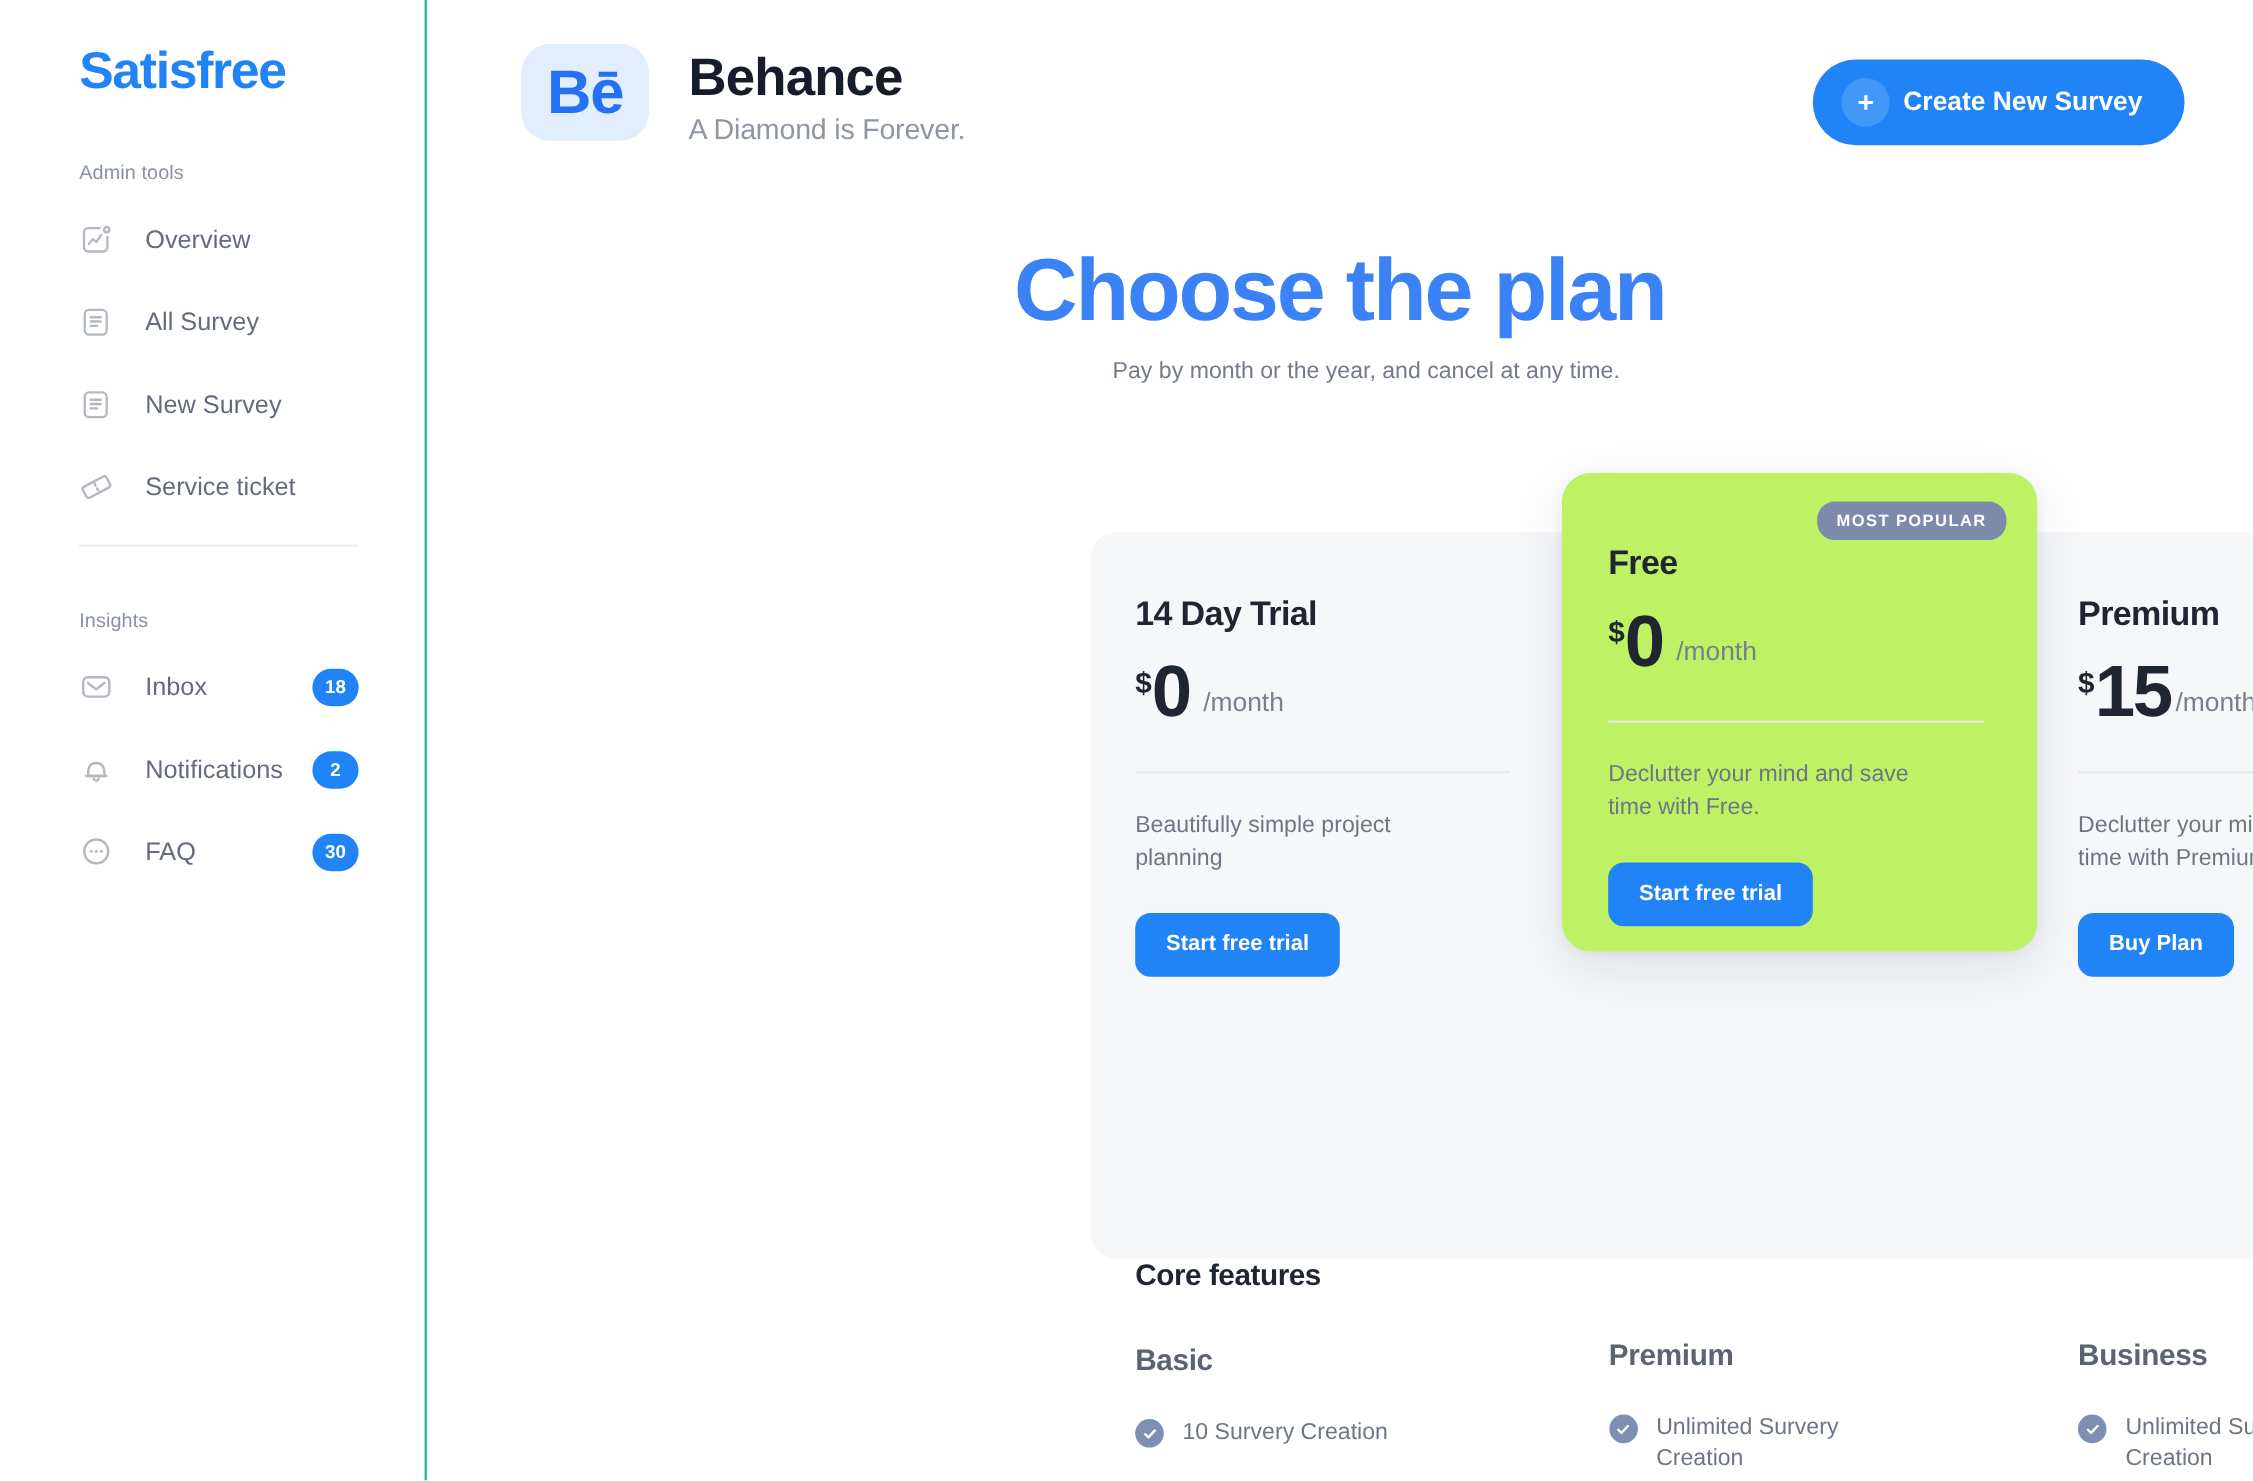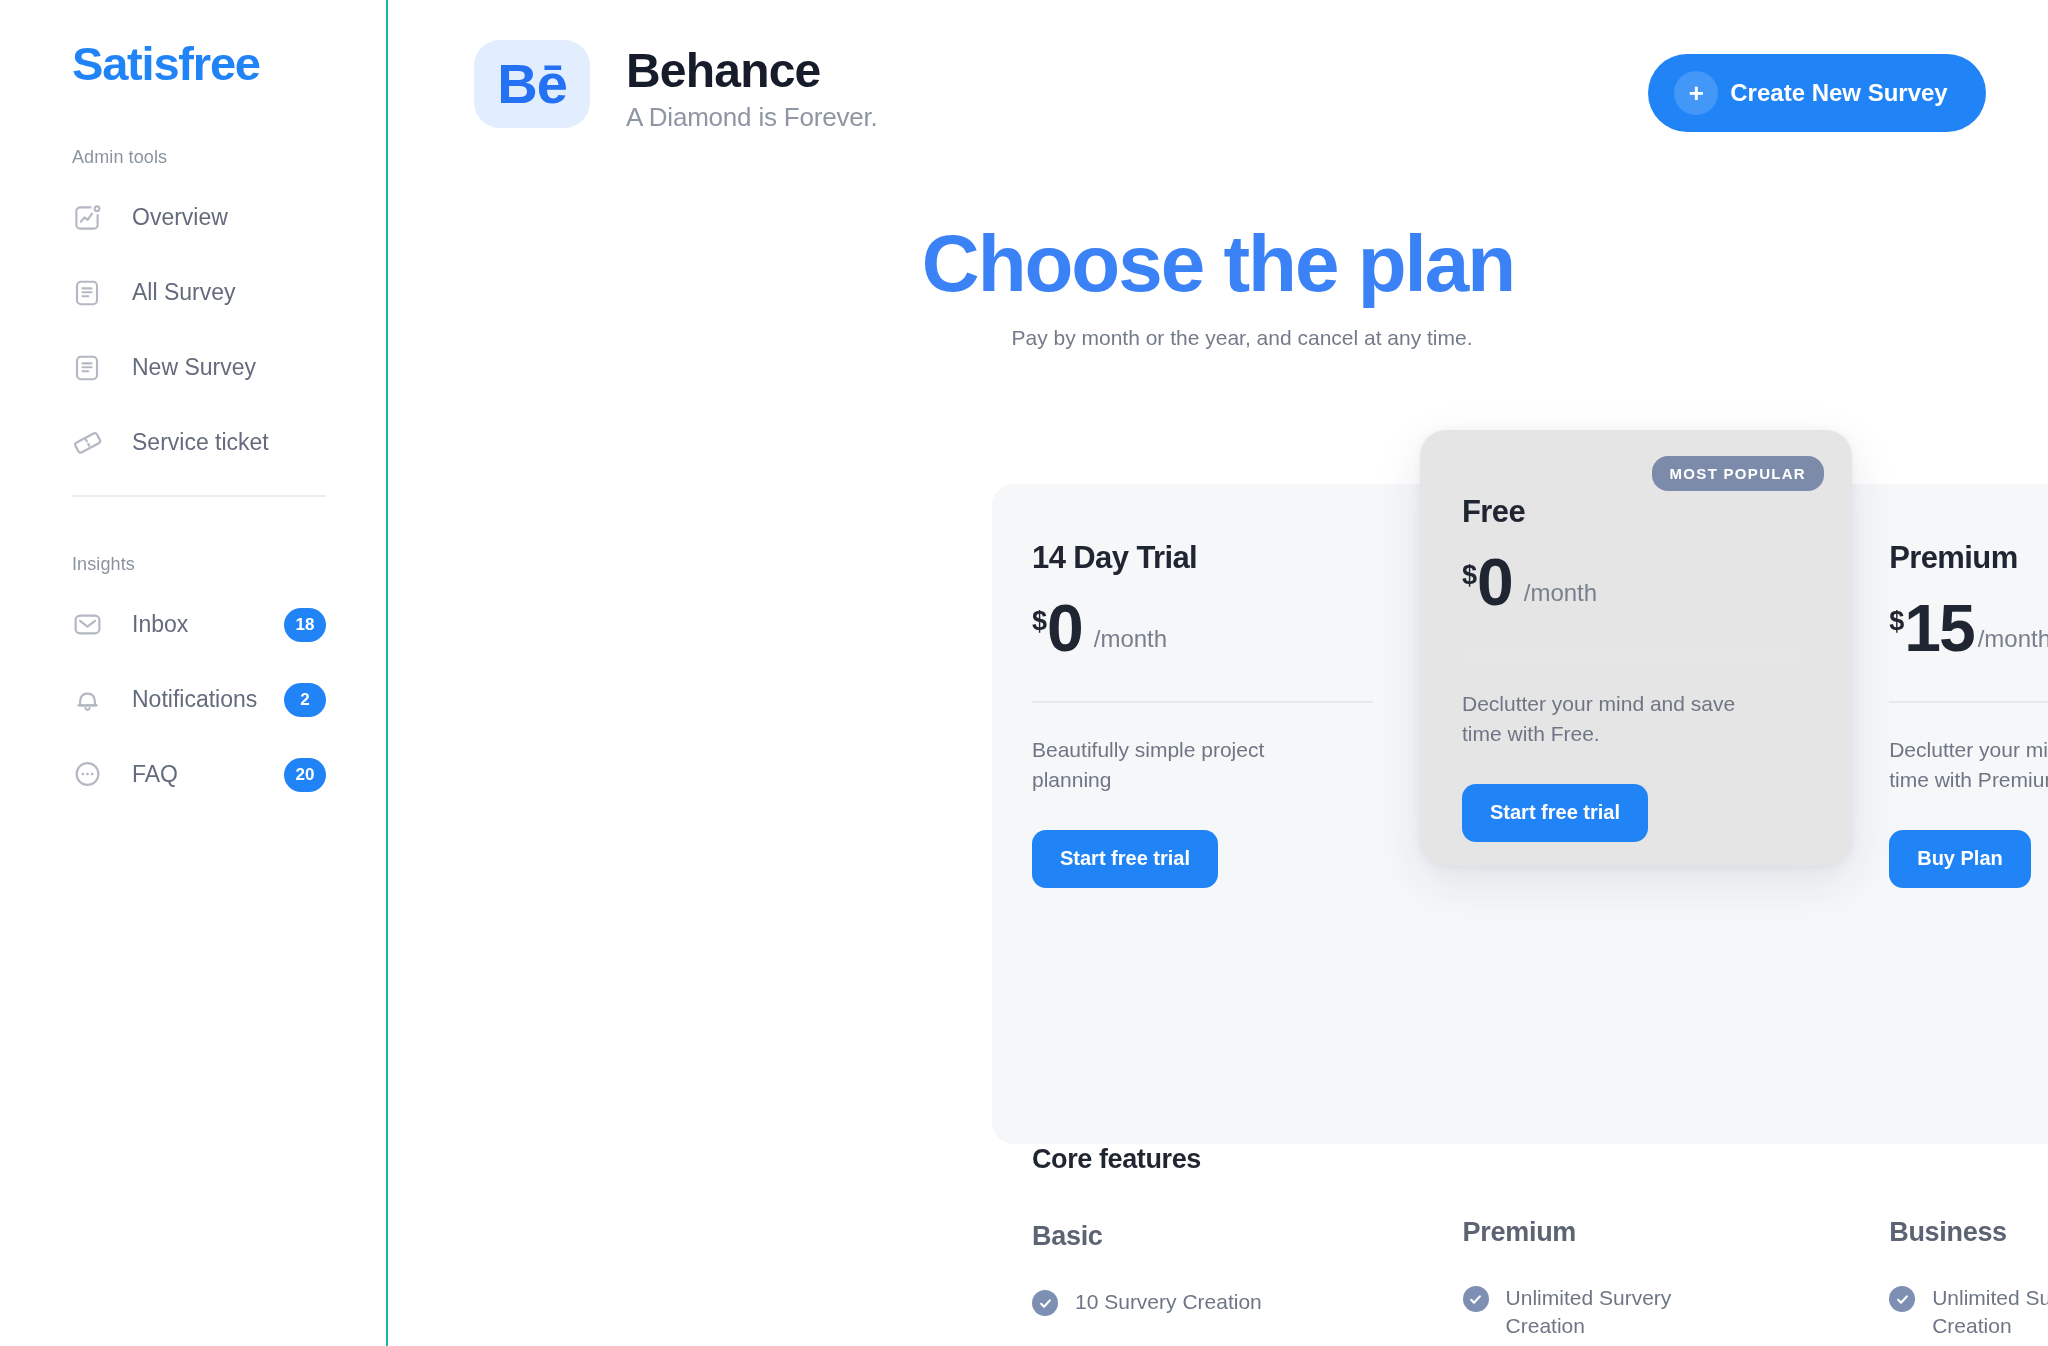--- a/index.html
+++ b/index.html
@@ -161,21 +161,21 @@
   .plan-btn {
     margin-top: 34px; height: 58px; border: none;
     border-radius: 14px; background: #2083f6; color: #fff;
     font-size: 20px; font-weight: bold; cursor: pointer;
     padding: 0 28px;
   }
 
   .popular-card {
     position: absolute;
     left: 1032px; top: 0px; width: 432px; height: 435px;
-    background: #e5e5e5; border-radius: 26px;
+    background: #bef264; border-radius: 26px;
     box-shadow: 0 16px 48px rgba(25,40,80,.10), 0 2px 10px rgba(25,40,80,.05);
     z-index: 5;
     padding: 64px 0 0 42px;
   }
   .pop-badge {
     position: absolute; right: 28px; top: 26px;
     background: #7d8bab; color: #fff;
     font-size: 15px; font-weight: bold; letter-spacing: 1.3px;
     padding: 9px 18px; border-radius: 16px;
   }
@@ -299,21 +299,21 @@
       <div class="nav-item">
         <span class="ico">
           <svg viewBox="0 0 24 24" fill="none" stroke="currentColor" stroke-width="1.7" width="31" height="31">
             <circle cx="12" cy="11.6" r="8.4"></circle>
             <circle cx="8.4" cy="11.6" r="1.05" fill="currentColor" stroke="none"></circle>
             <circle cx="12" cy="11.6" r="1.05" fill="currentColor" stroke="none"></circle>
             <circle cx="15.6" cy="11.6" r="1.05" fill="currentColor" stroke="none"></circle>
           </svg>
         </span>
         <span class="lbl">FAQ</span>
-        <span class="badge">20</span>
+        <span class="badge">30</span>
       </div>
     </nav>
   </aside>
 
   <main class="main">
 
     <div class="topbar">
       <div class="logo-box">Bē</div>
       <div class="title-wrap">
         <div class="app-title">Behance</div>

